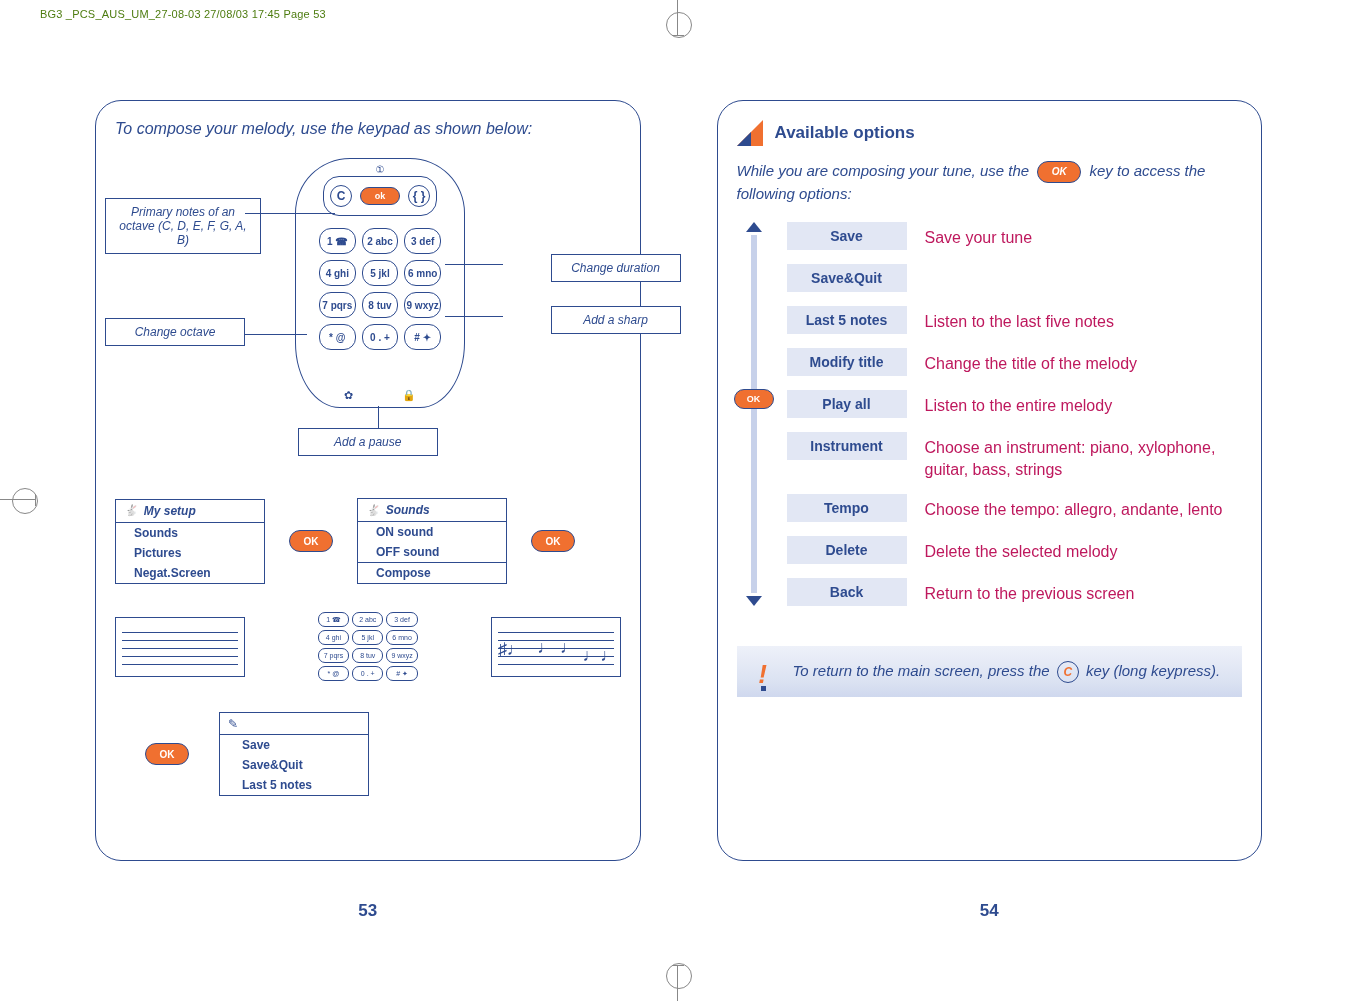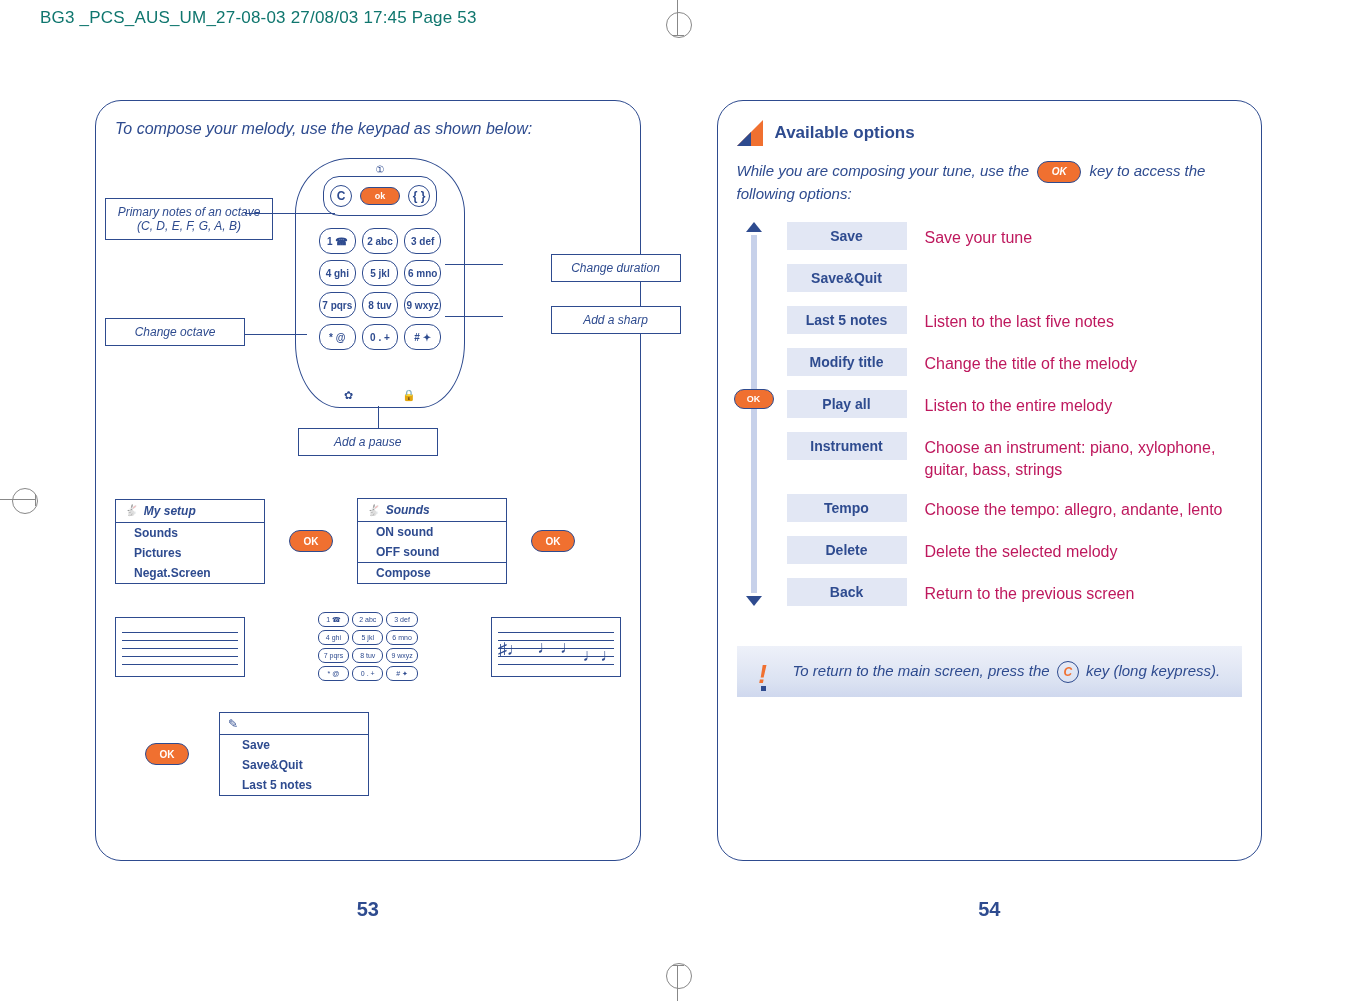--- a/index.html
+++ b/index.html
@@ -10,22 +10,22 @@
     font-family: Arial, Helvetica, sans-serif;
     color: #2e4b8f;
     position: relative;
     overflow: hidden;
   }
   
   .print-header {
     position: absolute;
     top: 8px;
     left: 40px;
-    font-size: 17px;
-    color: #0f766e;
+    font-size: 11px;
+    color: #4d7c0f;
     letter-spacing: .2px;
   }
   
   .cropmark-top, .cropmark-bottom, .cropmark-left {
     position: absolute;
     background: transparent;
   }
   .cropmark-top  { left: 672px; top: 0;    width: 12px; height: 36px; border-bottom: 1px solid #888;}
   .cropmark-top::before { content:""; position:absolute; left:5px; top:0; width:1px; height:36px; background:#888;}
   .cropmark-top::after  { content:""; position:absolute; left:-6px; top:12px; width:24px; height:24px; border:1px solid #888; border-radius:50%;}
@@ -58,21 +58,21 @@
     border: 1.5px solid #2e4b8f;
     border-radius: 26px;
   }
   .page-inner { position: absolute; inset: 40px 40px 30px 40px; }
   .page-num {
     position: absolute;
     bottom: 30px;
     left: 0; right: 0;
     text-align: center;
     font-weight: 700;
-    font-size: 20px;
+    font-size: 17px;
     color: #2e4b8f;
   }
   
   .lead {
     font-size: 16px;
     color: #2e4b8f;
     font-style: italic;
     margin-bottom: 20px;
   }
   .diagram-area {
@@ -99,21 +99,21 @@
   .earpiece{position:absolute;left:50%;top:6px;transform:translateX(-50%);font-size:10px;}
   .sk-left,.sk-right{width:22px;height:22px;border:1.3px solid #2e4b8f;border-radius:50%;display:flex;align-items:center;justify-content:center;font-size:12px;font-weight:700;}
   .sk-mid{width:40px;height:18px;border:1.3px solid #2e4b8f;border-radius:9px;background:#f07030;display:flex;align-items:center;justify-content:center;color:#fff;font-size:9px;font-weight:700;}
   .keypad{position:absolute;left:24px;top:70px;right:24px;bottom:26px;display:grid;grid-template-columns:repeat(3,1fr);grid-auto-rows:26px;gap:6px 6px;}
   .key{border:1.3px solid #2e4b8f;border-radius:12px;display:flex;align-items:center;justify-content:center;font-size:10px;font-weight:700;}
   .bottom-icons{position:absolute;bottom:6px;left:0;right:0;display:flex;justify-content:space-evenly;font-size:11px;}
   .callout-box{
     position:absolute;border:1px solid #2e4b8f;background:#fff;font-size:12px;color:#2e4b8f;
     font-style:italic;padding:6px 10px;text-align:center;
   }
-  .cb1{left:-10px;top:40px;width:168px;}
+  .cb1{left:-10px;top:40px;width:156px;}
   .cb2{left:-10px;top:160px;width:140px;}
   .cb3{right:-60px;top:96px;width:130px;text-align:center;}
   .cb4{right:-60px;top:148px;width:130px;}
   .cb5{left:50%;transform:translateX(-50%);top:270px;width:140px;}
   .leader{position:absolute;height:1px;background:#2e4b8f;}
   .l1{top:55px;left:130px;width:90px;}
   .l2{top:176px;left:130px;width:62px;}
   .l3{top:106px;left:330px;width:58px;}
   .l4{top:158px;left:330px;width:58px;}
   .l5{top:248px;left:263px;width:1px;height:22px;}

